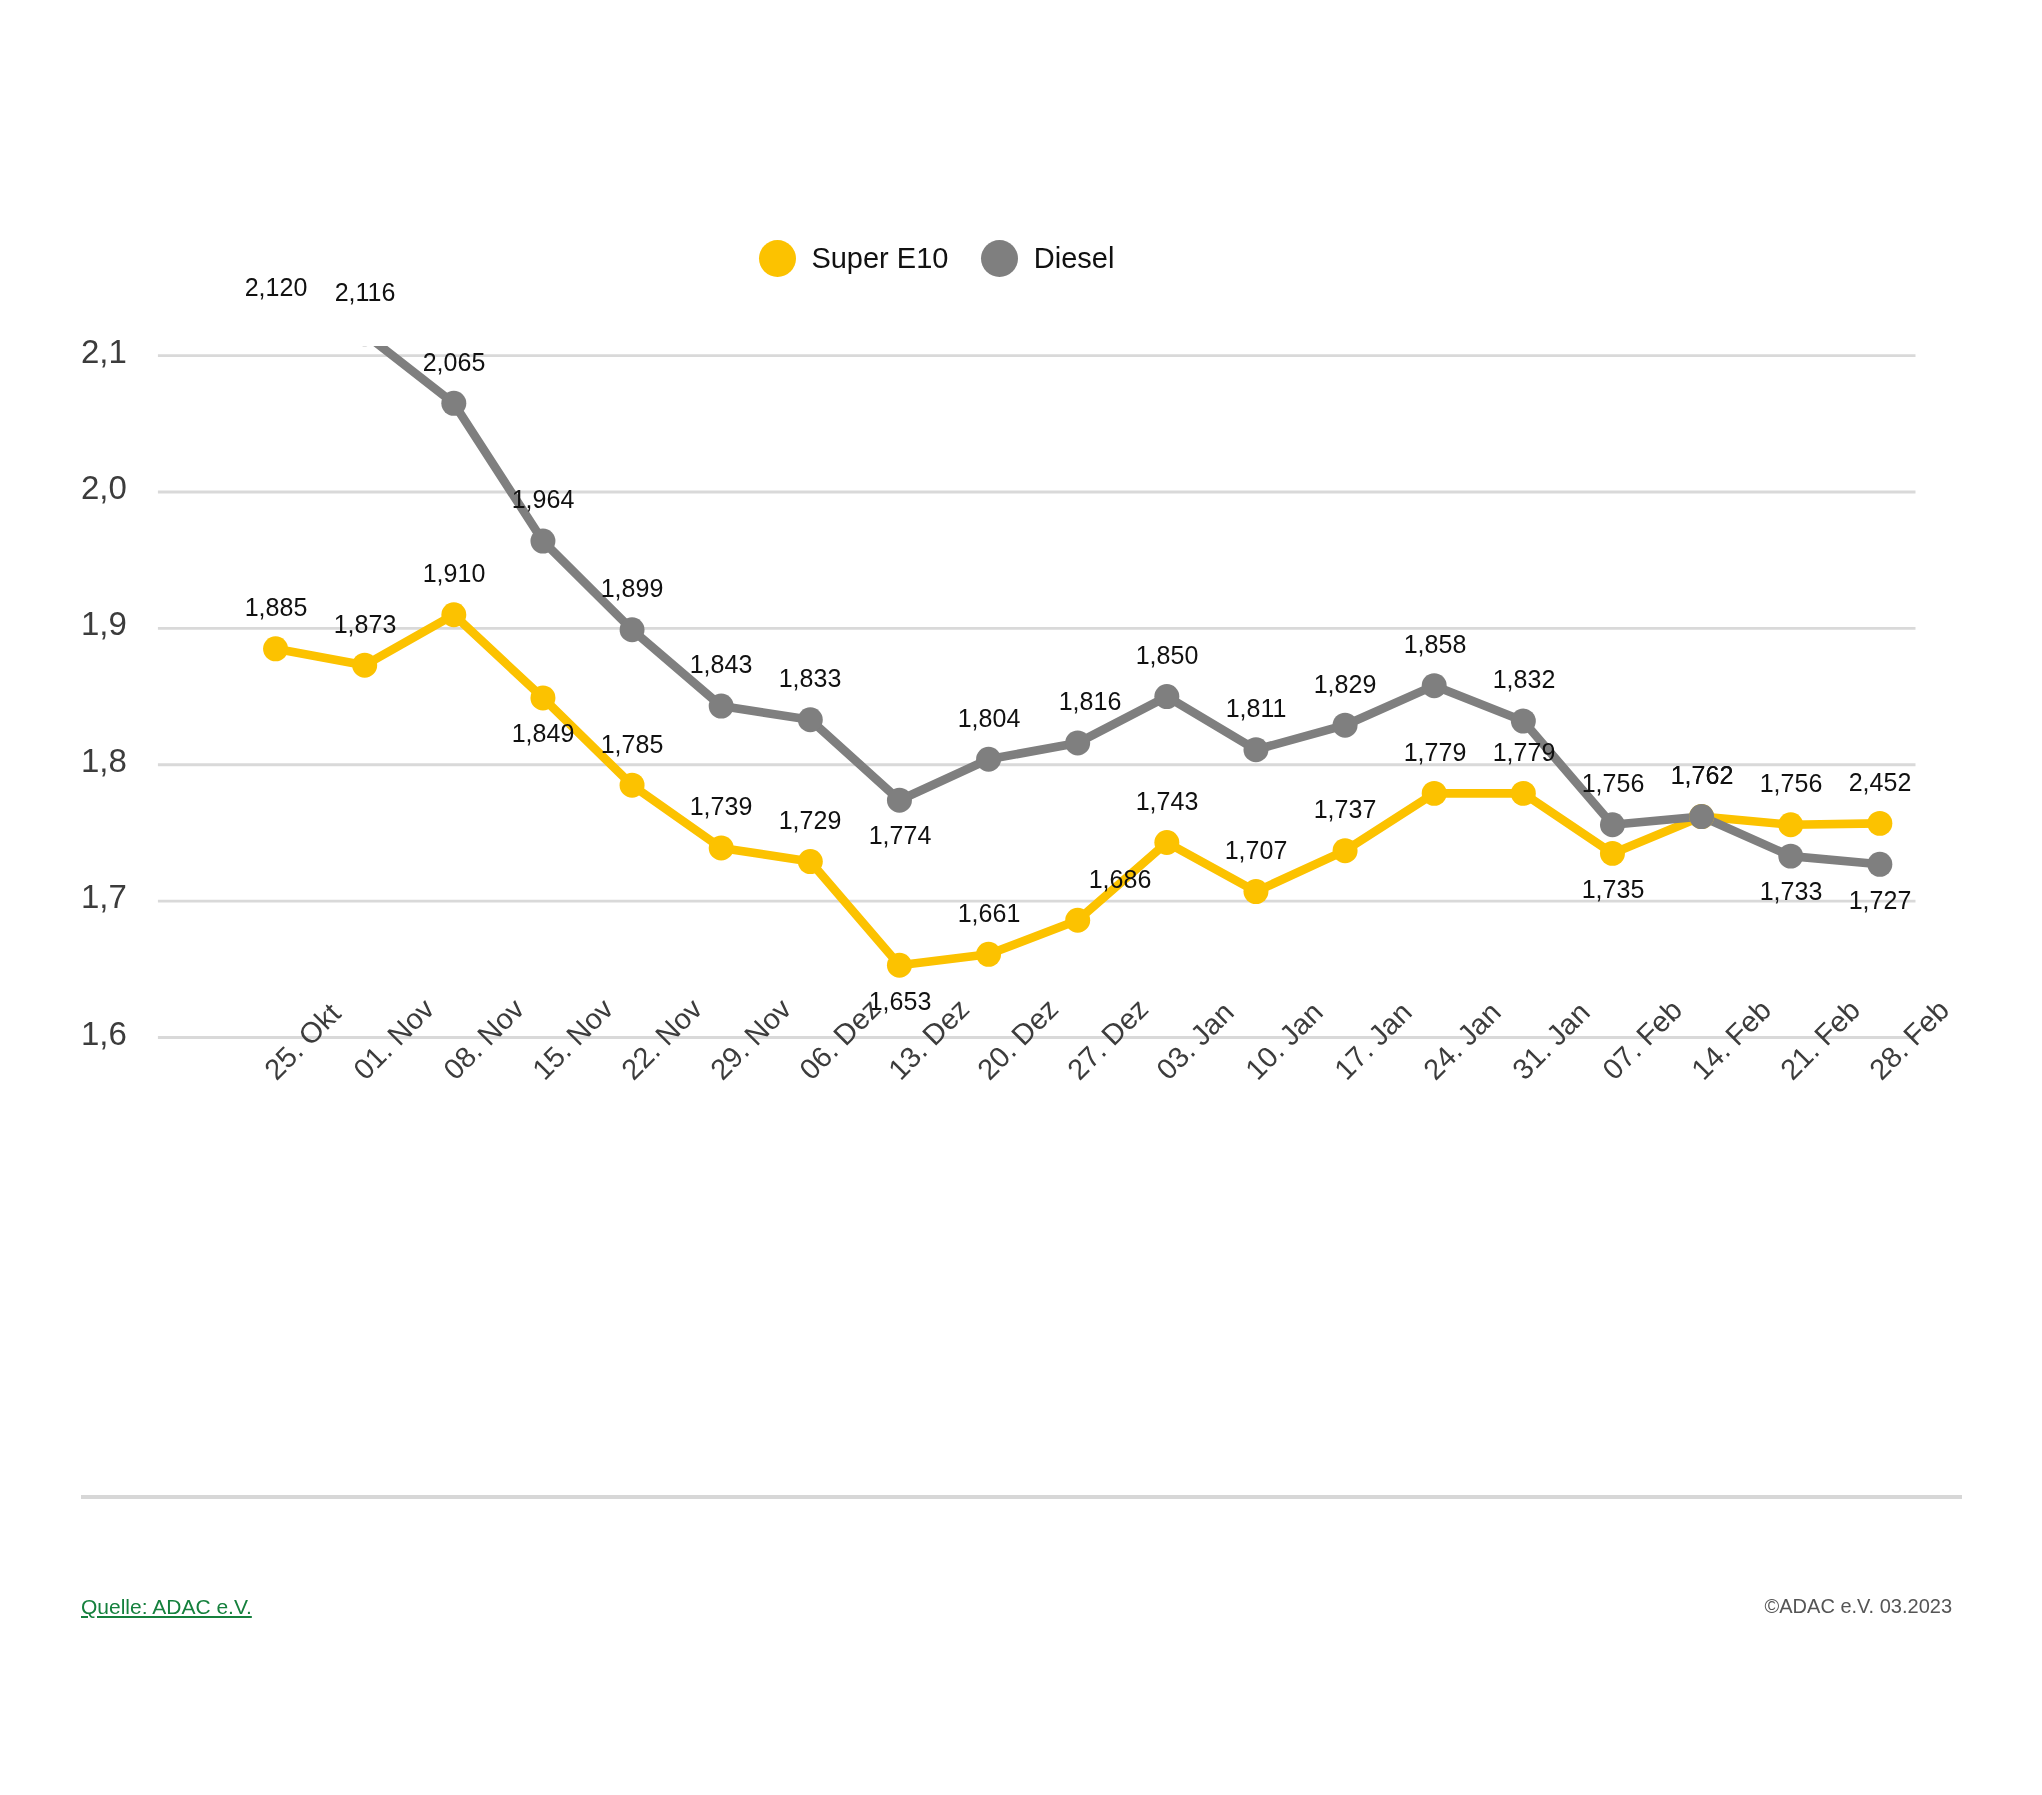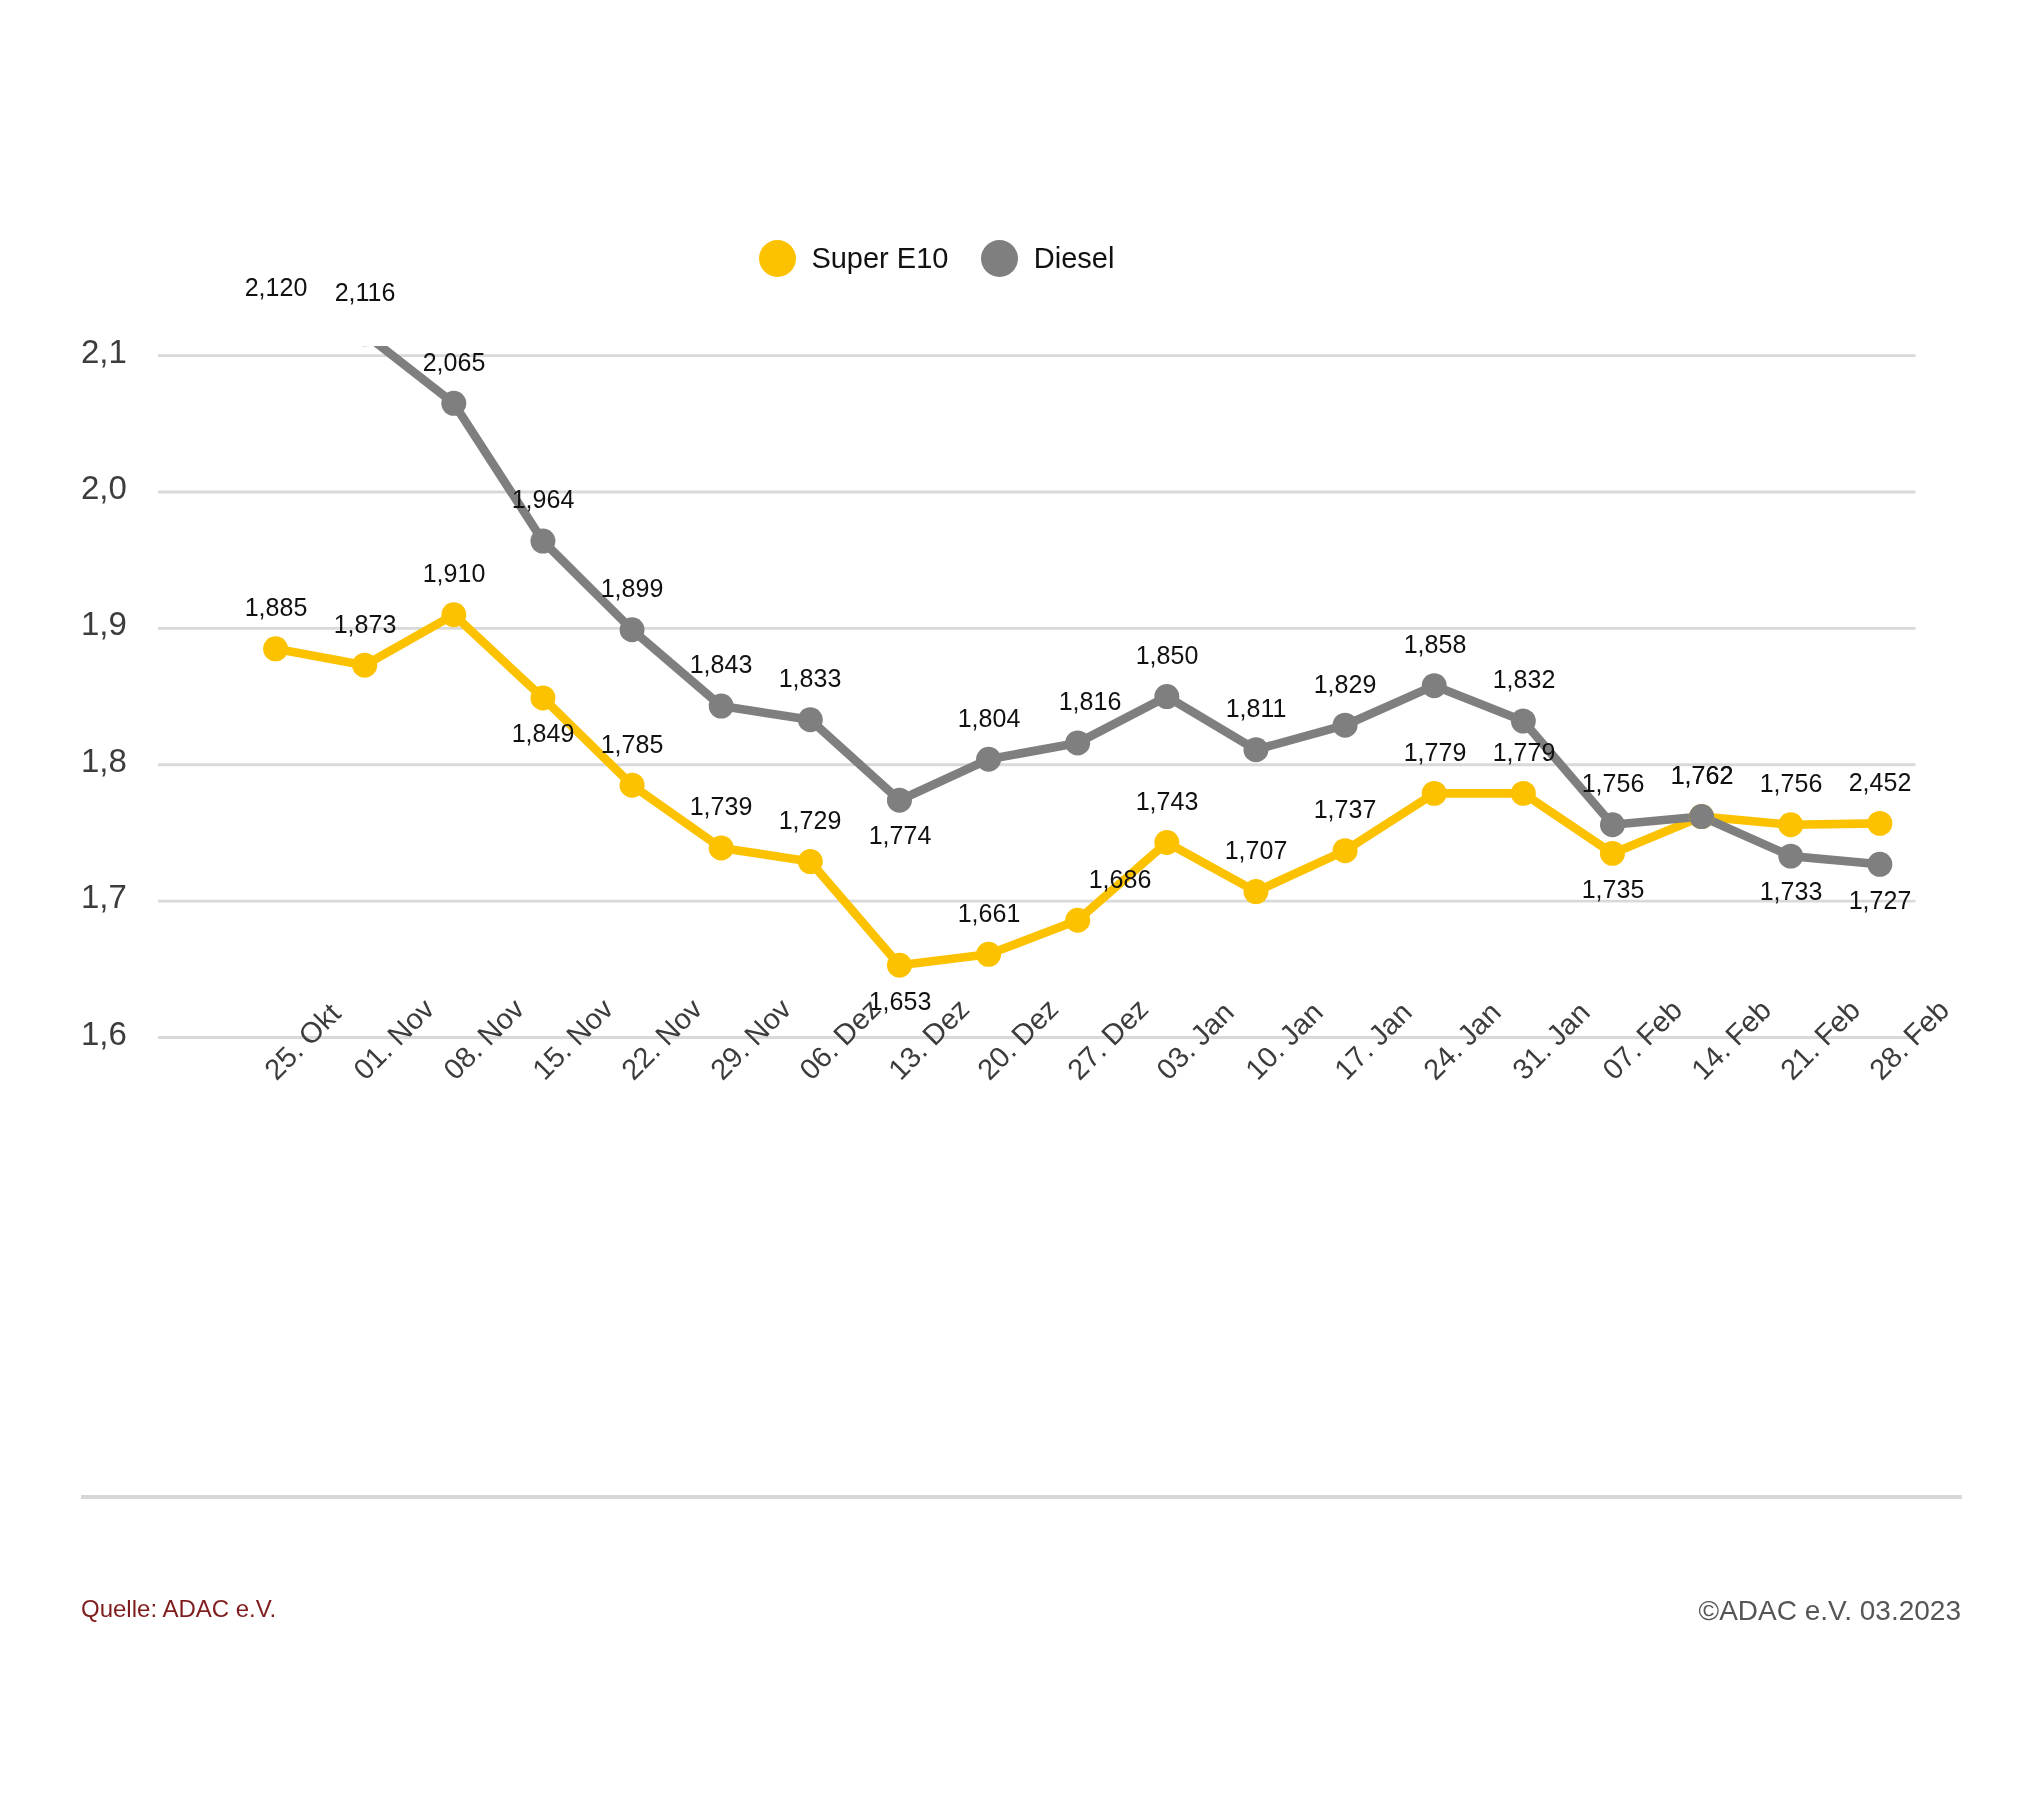--- a/index.html
+++ b/index.html
@@ -90,28 +90,29 @@
     left: 81px;
     top: 1495px;
     width: 1881px;
     height: 3.8px;
     background: #d7d7d7;
   }
   .source {
     position: absolute;
     left: 81px;
     top: 1595px;
-    font-size: 24px;
-    color: #7f1d1d;
+    font-size: 21px;
+    color: #15803d;
+    text-decoration: underline;
   }
   .copyright {
     position: absolute;
-    right: 81px;
+    right: 90px;
     top: 1595px;
-    font-size: 28px;
+    font-size: 20px;
     color: #555555;
     text-align: right;
   }
 </style>
 </head>
 <body>
 
 <div class="page">
 
 

